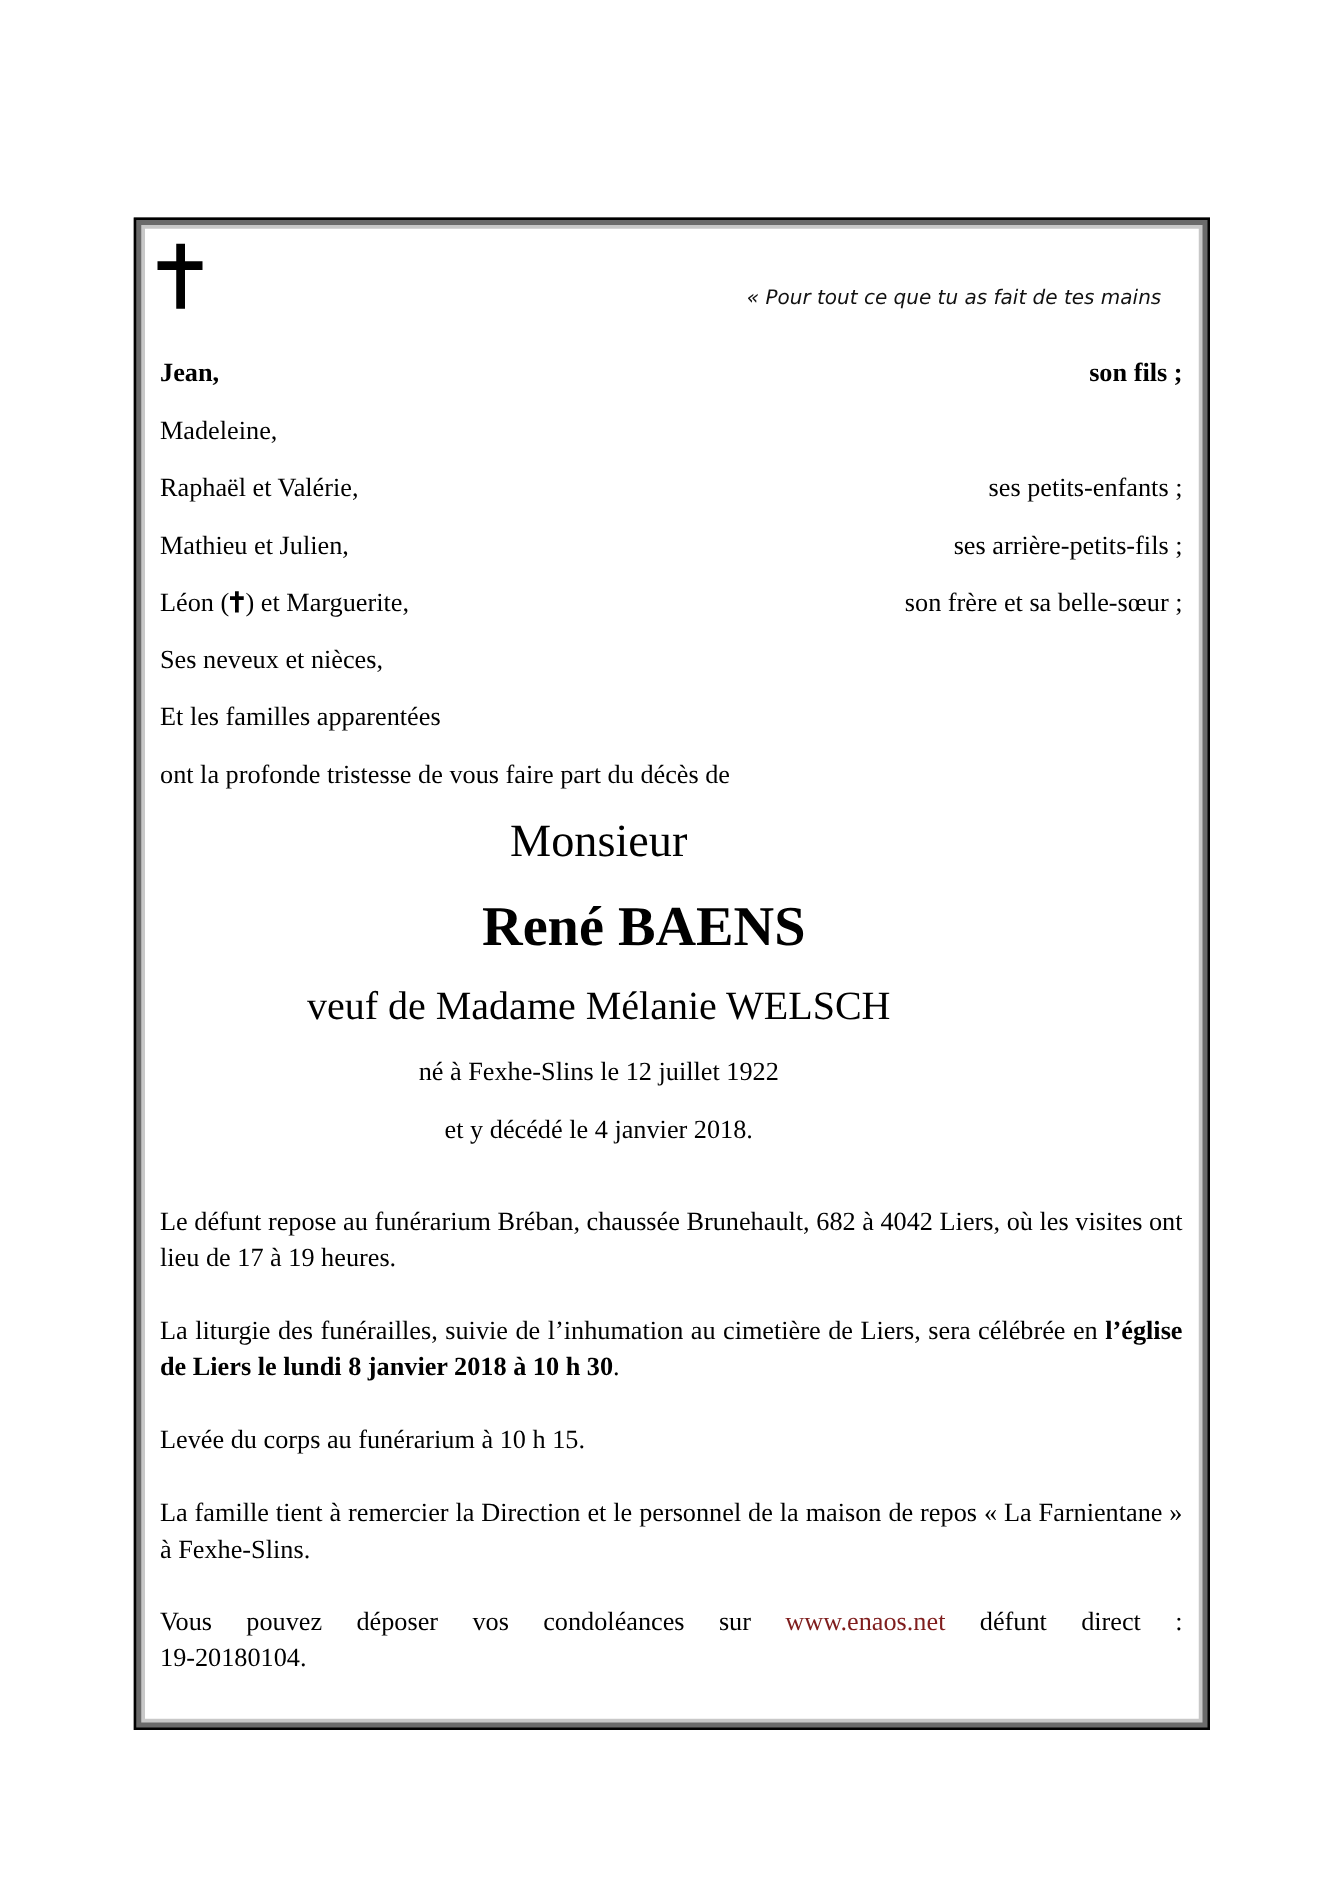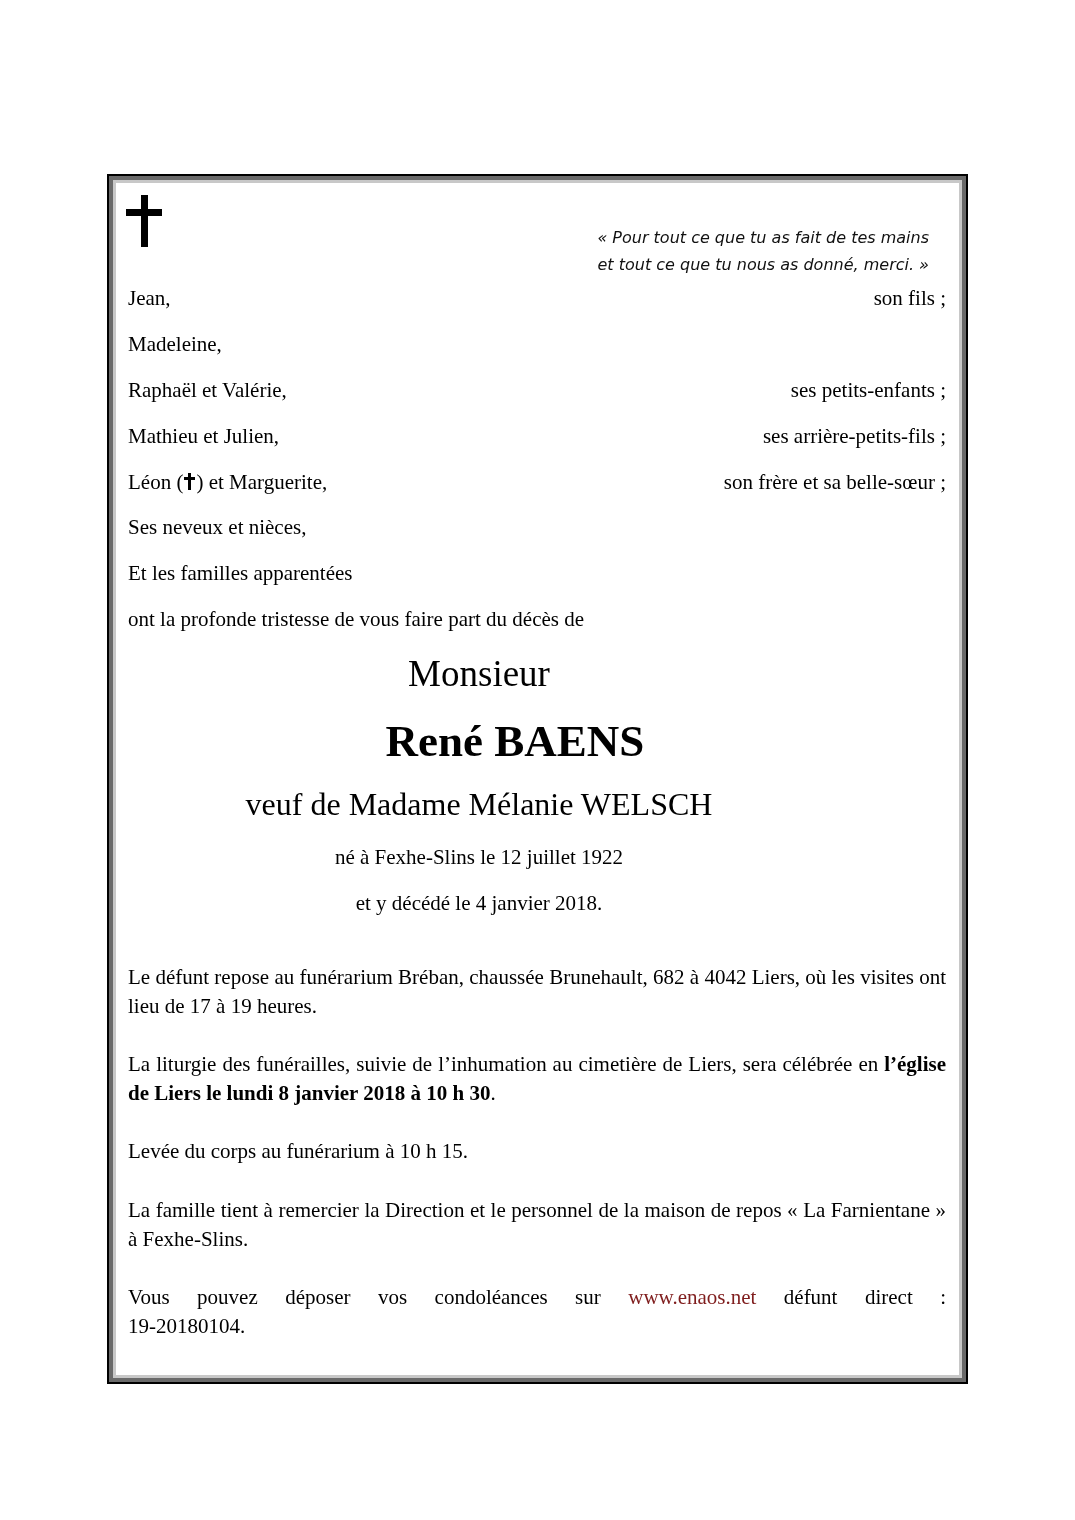--- a/index.html
+++ b/index.html
@@ -150,24 +150,23 @@
   </div>
 </div>
 
 <div class="cross">
   <div class="v"></div>
     <div class="h"></div>
 </div>
 
 <div class="quote">
   <div>« Pour tout ce que tu as fait de tes mains</div>
-  <div>et tout ce que tu nous as donné, merci. »</div>
-</div>
-
-<div class="row" style="top:285px;">
+</div>
+
+<div class="row" style="top:285px;font-weight:bold;">
   <span>Jean,</span>
   <span>son fils ;</span>
 </div>
 <div class="row" style="top:331px;text-align:right;">
   <span>Madeleine,</span>
   <span></span>
 </div>
 <div class="row" style="top:377px;">
   <span>Raphaël et Valérie,</span>
   <span>ses petits-enfants ;</span>

